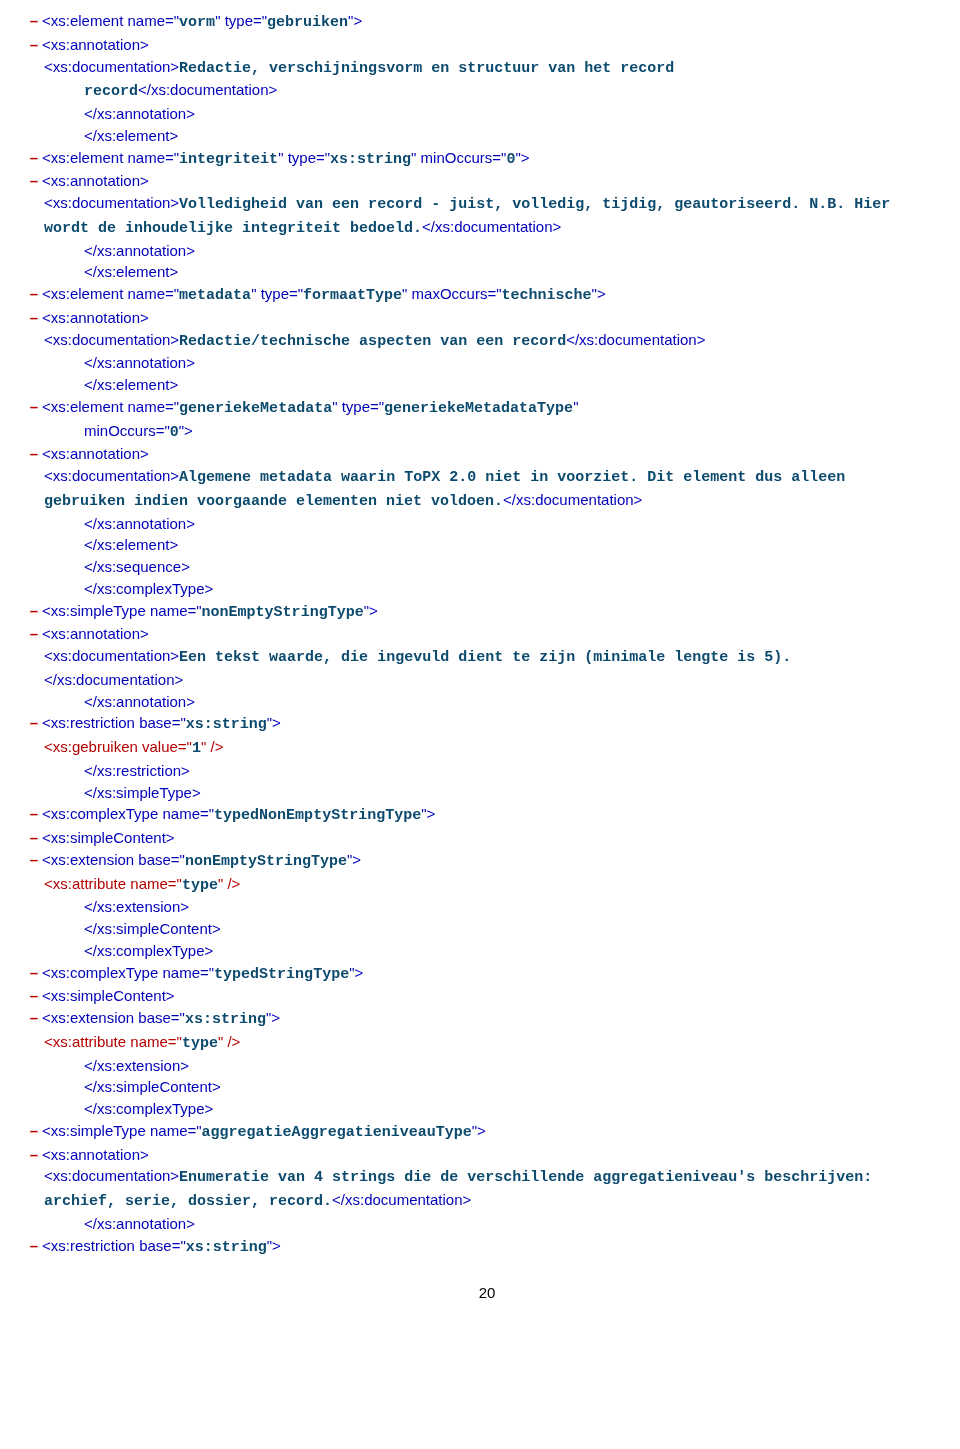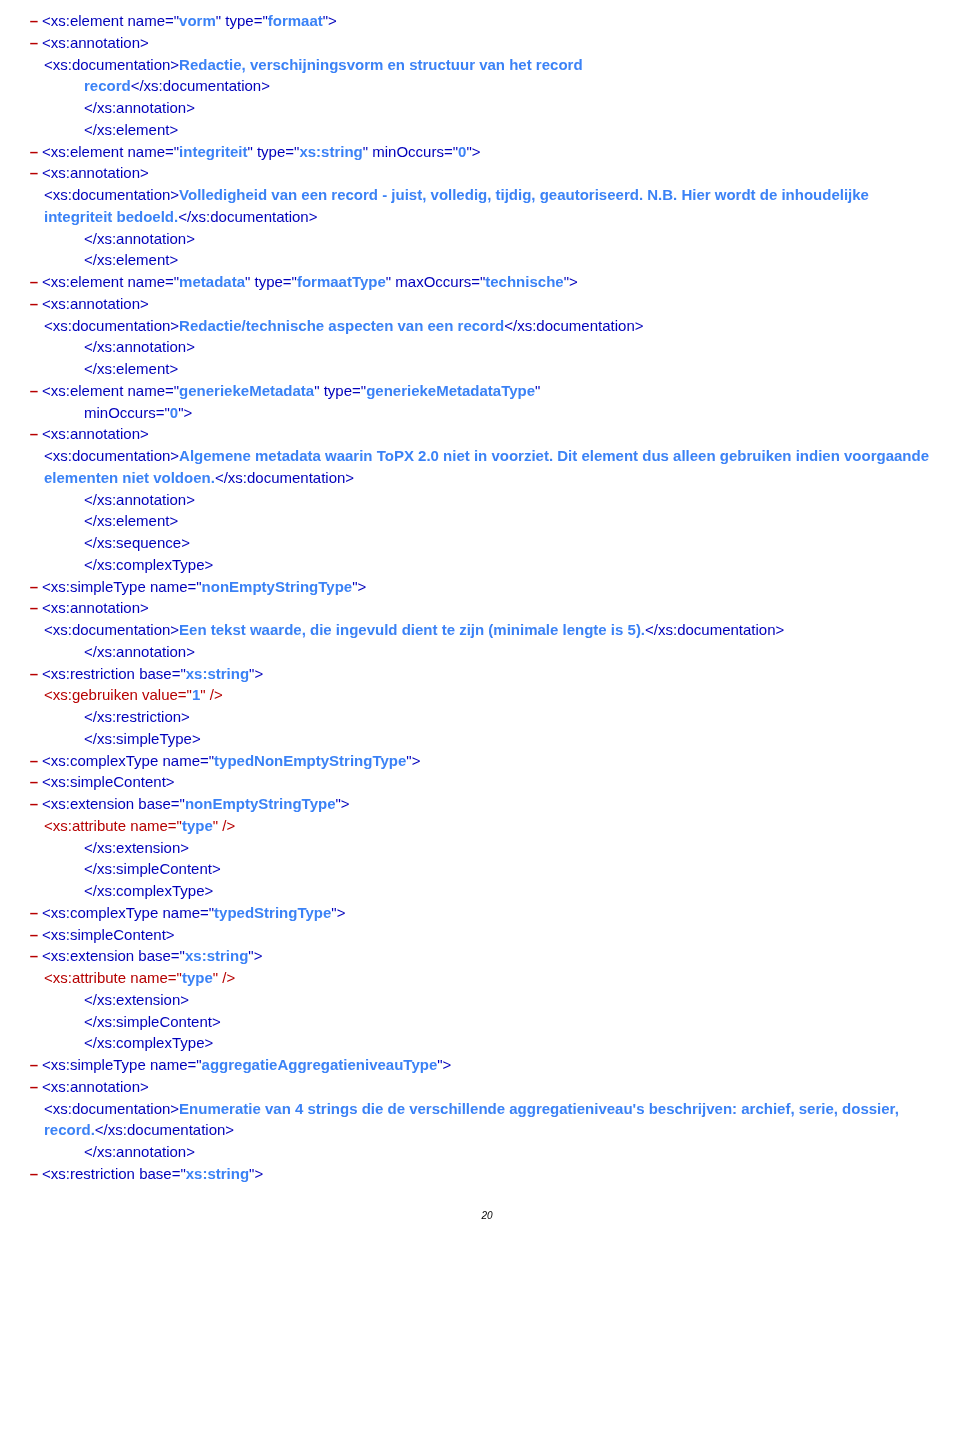--- a/index.html
+++ b/index.html
@@ -10,41 +10,40 @@
     color: #000;
     background: #fff;
     width: 960px;
     box-sizing: border-box;
     margin: 0;
   }
   .line { margin: 0; }
   .indent1 { padding-left: 40px; }
   .red { color: #b60000; }
   .blue { color: #0000bb; }
-  .black { color: #3b82f6; }
+  .black { color: #0c4a6e; font-family: Liberation Mono, monospace; }
   .bold { font-weight: bold; }
   .tog {
     color: #b60000;
     font-weight: bold;
     display: inline-block;
     width: 16px;
     text-align: center;
     margin-left: -18px;
   }
   .pagenum {
     text-align: center;
     margin-top: 24px;
-    font-size: 10px;
-    font-style: italic;
+    font-size: 15px;
   }
 </style>
 </head>
 <body>
 
-<div class="line"><span class="tog">–</span><span class="blue">&lt;<span>xs:element</span> <span>name</span>="</span><span class="black bold">vorm</span><span class="blue">" <span>type</span>="</span><span class="black bold">formaat</span><span class="blue">"&gt;</span></div>
+<div class="line"><span class="tog">–</span><span class="blue">&lt;<span>xs:element</span> <span>name</span>="</span><span class="black bold">vorm</span><span class="blue">" <span>type</span>="</span><span class="black bold">gebruiken</span><span class="blue">"&gt;</span></div>
 
 <div class="line"><span class="tog">–</span><span class="blue">&lt;xs:annotation&gt;</span></div>
 
 <div class="line"><span class="blue">&lt;xs:documentation&gt;</span><span class="black bold">Redactie, verschijningsvorm en structuur van het record</span></div>
 <div class="line indent1"><span class="black bold">record</span><span class="blue">&lt;/xs:documentation&gt;</span></div>
 
 <div class="line indent1"><span class="blue">&lt;/xs:annotation&gt;</span></div>
 <div class="line indent1"><span class="blue">&lt;/xs:element&gt;</span></div>
 
 <div class="line"><span class="tog">–</span><span class="blue">&lt;<span>xs:element</span> <span>name</span>="</span><span class="black bold">integriteit</span><span class="blue">" <span>type</span>="</span><span class="black bold">xs:string</span><span class="blue">" <span>minOccurs</span>="</span><span class="black bold">0</span><span class="blue">"&gt;</span></div>

